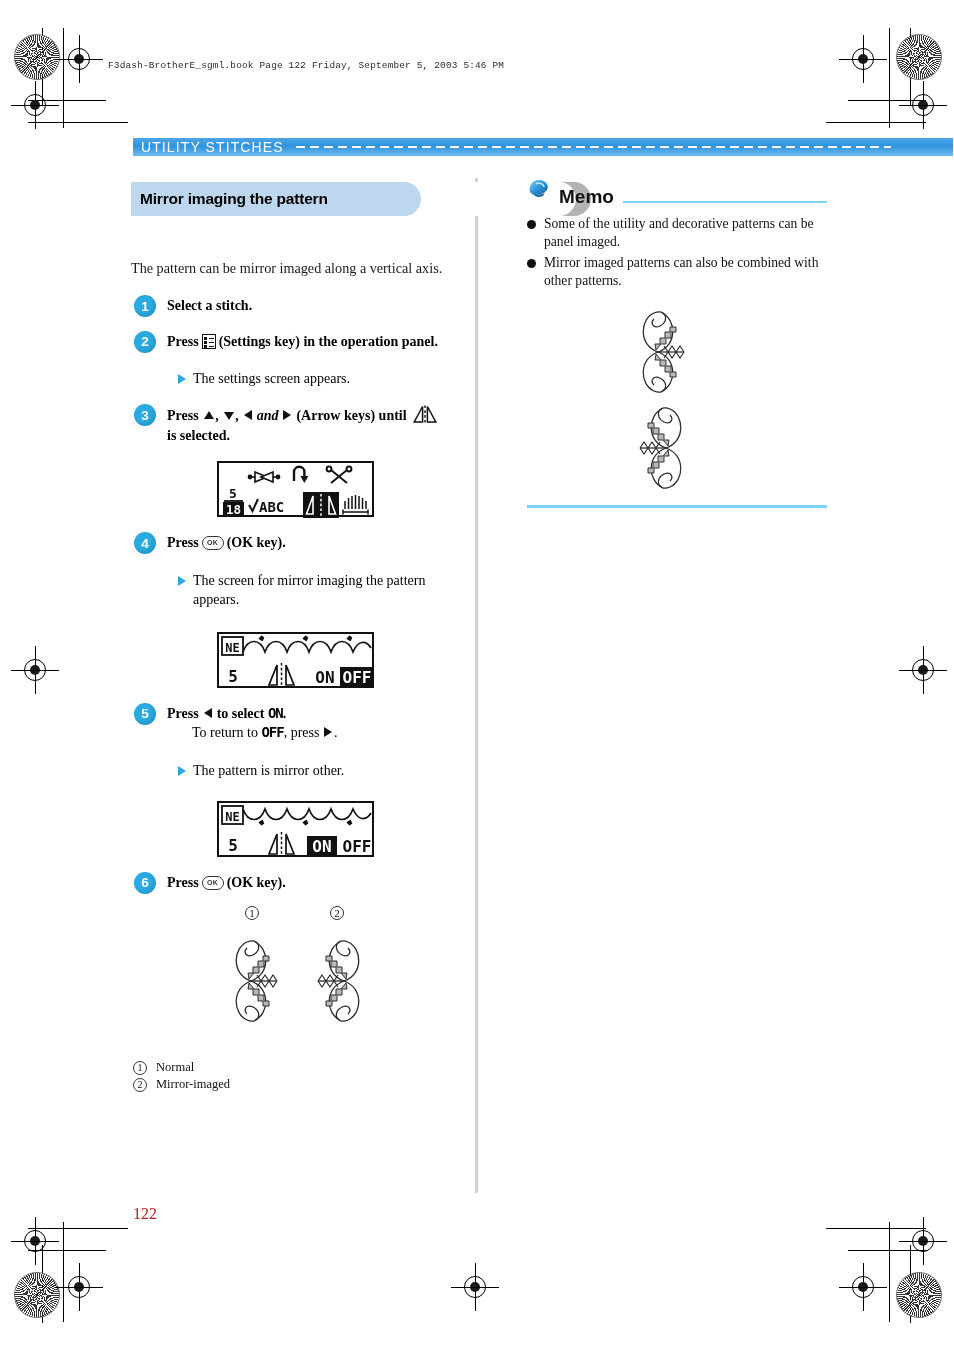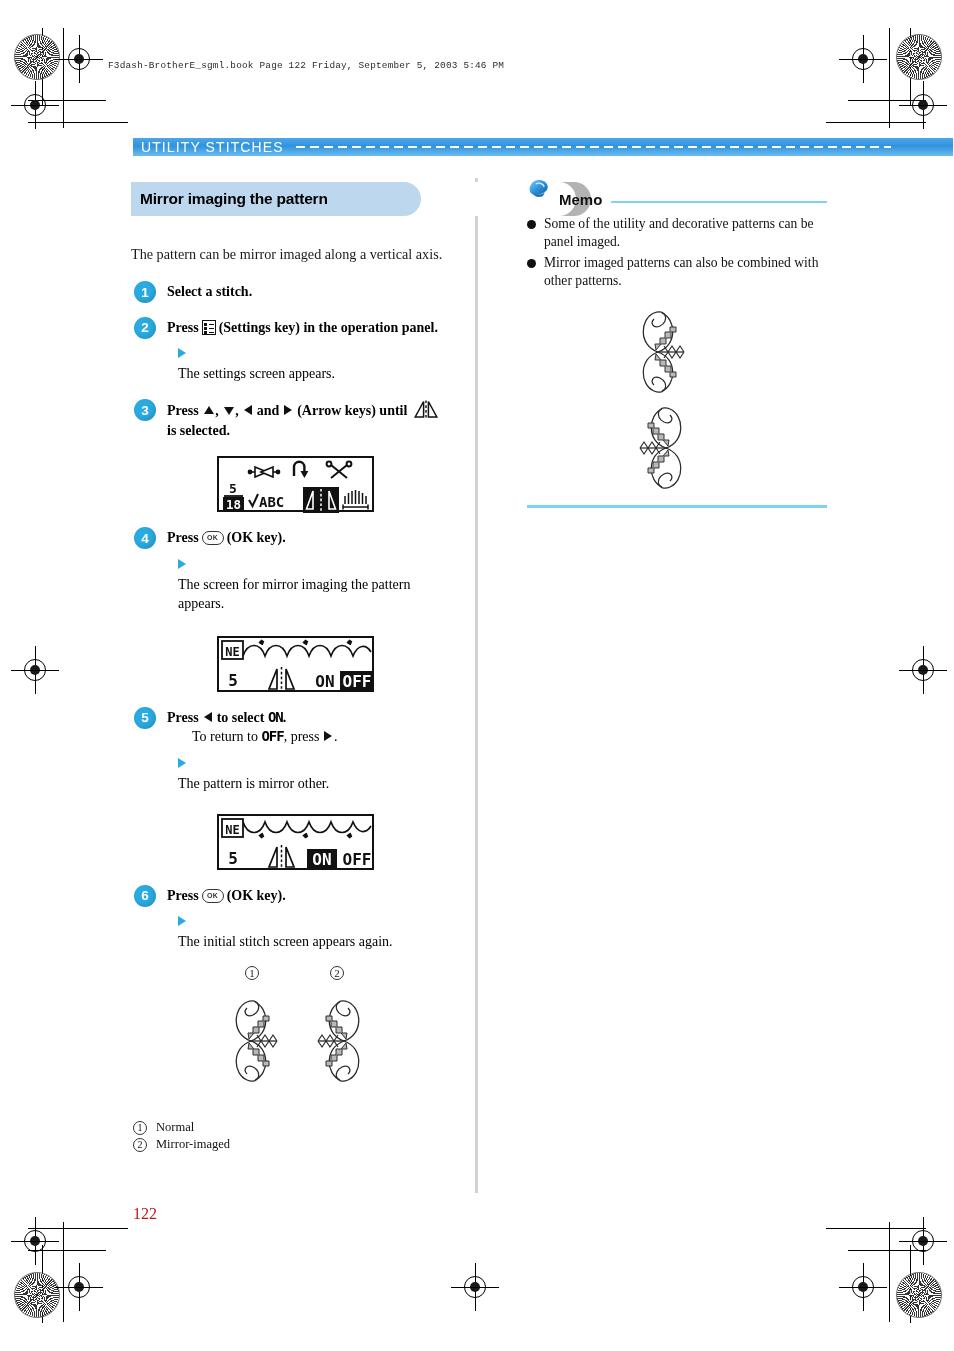--- a/index.html
+++ b/index.html
@@ -67,21 +67,21 @@
 
   
   .col-left  { position: absolute; left: 131px; top: 182px; width: 340px; }
   .col-right { position: absolute; left: 527px; top: 182px; width: 300px; }
   .col-divider {
     position: absolute; left: 475px; top: 178px; width: 2.5px; height: 1015px;
     background: #d2d2d2;
   }
 
   
-  .title-wrap { position: relative; height: 52px; margin-bottom: 11px; }
+  .title-wrap { position: relative; height: 52px; margin-bottom: 25px; }
   .title-gray {
     position: absolute; left: 290px; top: 0; width: 170px; height: 34px;
     background: #b3b3b3; border-radius: 0 17px 17px 0;
   }
   .title-white {
     position: absolute; left: 280px; top: 0; width: 165px; height: 34px;
     background: #ffffff; border-radius: 0 17px 17px 0;
   }
   .title-blue {
     position: absolute; left: 0; top: 0; width: 290px; height: 34px;
@@ -113,22 +113,22 @@
     font-family: "Liberation Serif", serif;
     font-size: 14px; line-height: 1.4; color: #000;
     padding-top: 2px;
   }
   .step-title {
     font-weight: bold; font-size: 14px;
     display: flex; align-items: center; flex-wrap: wrap; gap: 0;
   }
   .substep {
     display: flex; gap: 7px; align-items: flex-start;
-    margin-top: 7px; padding-left: 11px;
-    font-size: 14px; font-weight: normal; flex-direction: column;
+    margin-top: 19px; padding-left: 11px;
+    font-size: 14px; font-weight: normal;
   }
   .substep .tri {
     flex: 0 0 auto; margin-top: 4px;
     width: 0; height: 0;
     border-left: 8px solid #29abe2;
     border-top: 5.5px solid transparent;
     border-bottom: 5.5px solid transparent;
   }
   .substep .stxt { line-height: 1.35; }
 
@@ -198,21 +198,21 @@
     width: 14px; height: 14px; border: 1px solid #333; border-radius: 50%;
     display: flex; align-items: center; justify-content: center;
     font-size: 10px; flex: 0 0 auto;
   }
 
   
   .memo-head { position: relative; height: 26px; display: flex; align-items: flex-end; }
   .memo-icon { position: absolute; left: 0; top: -4px; width: 24px; height: 22px; }
   .memo-title {
     font-family: "Liberation Sans", sans-serif; font-weight: bold;
-    font-size: 15px; color: #111; margin-left: 32px;
+    font-size: 19px; color: #111; margin-left: 32px;
   }
   .memo-rule {
     flex: 1; height: 2.5px; background: #7dd3f7; margin: 0 0 5px 9px;
   }
   .memo-list { margin-top: 7px; }
   .memo-item {
     display: flex; gap: 8px; font-size: 13.6px; line-height: 1.33;
     color: #111; margin-bottom: 3px;
   }
   .memo-item .dot {
@@ -340,21 +340,21 @@
     </div>
 
     <div class="step" style="margin-top:14px;">
       <div class="step-num">3</div>
       <div class="step-body">
         <div class="step-title" style="display:block;">
           <span>Press</span>
           <span class="arw arw-u"></span><span>,</span>
           <span class="arw arw-d"></span><span>,</span>
           <span class="arw arw-l"></span>
-          <span style="font-weight:bold;">and</span>
+          <span style="font-weight:bold;font-style:italic;">and</span>
           <span class="arw arw-r"></span>
           <span>(Arrow keys) until</span>
           <span class="ico-mirror">
             <svg width="26" height="19" viewBox="0 0 26 19">
               <path d="M10.6 1.5 L2.2 17 L10.6 17 Z" fill="none" stroke="#111" stroke-width="1.5"></path>
               <path d="M15.4 1.5 L23.8 17 L15.4 17 Z" fill="none" stroke="#111" stroke-width="1.5"></path>
               <line x1="13" y1="0.5" x2="13" y2="18.5" stroke="#111" stroke-width="1.4" stroke-dasharray="2.6 2.2"></line>
             </svg>
           </span>
           <br>
@@ -492,24 +492,20 @@
       </svg>
     </div>
 
     <div class="step" style="margin-top:12px;">
       <div class="step-num">6</div>
       <div class="step-body">
         <div class="step-title">
           <span>Press</span>
           <span class="ico-ok">OK</span>
           <span>(OK key).</span>
-        </div>
-        <div class="substep">
-          <span class="tri"></span>
-          <span class="stxt">The initial stitch screen appears again.</span>
         </div>
       </div>
     </div>
 
     <div class="fig-compare">
       <div class="callout-num" style="left:114px; top:0;">1</div>
       <div class="callout-num" style="left:199px; top:0;">2</div>
 
       <svg style="position:absolute;left:88px;top:20px;" width="70" height="110" viewBox="0 0 70 110">
         <g fill="none" stroke="#2b2b2b" stroke-width="1.3">

